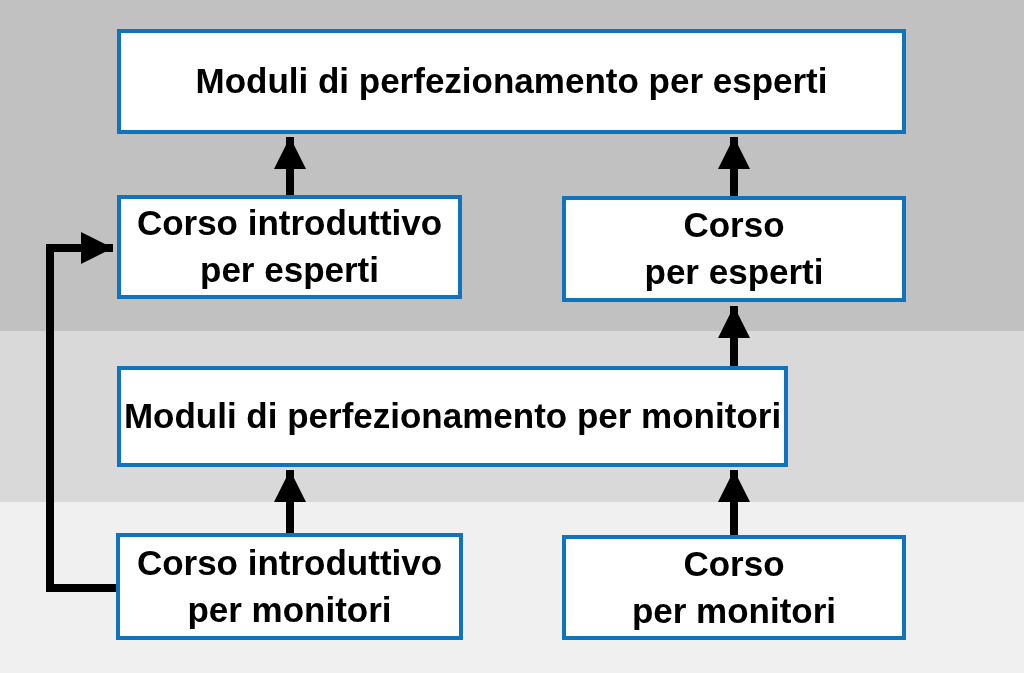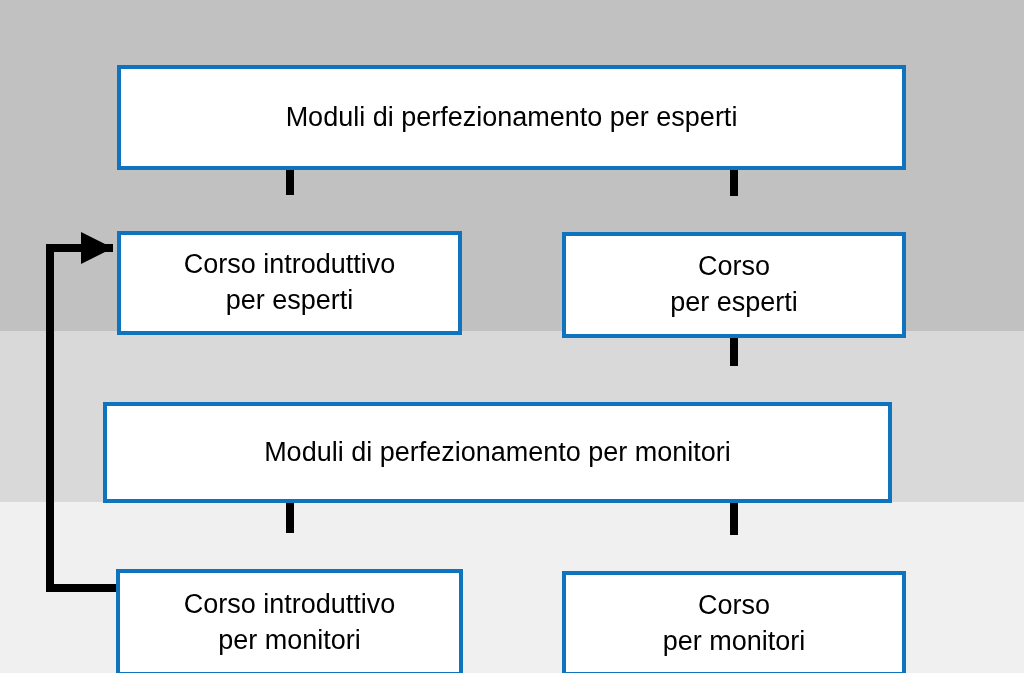--- a/index.html
+++ b/index.html
@@ -40,30 +40,29 @@
   .node {
     position: absolute;
     box-sizing: border-box;
     background: var(--box-fill, #ffffff);
     border: 4px solid var(--box-border, #1073bd);
     color: var(--text, #000000);
     display: flex;
     align-items: center;
     justify-content: center;
     text-align: center;
-    font-weight: 400;
-    font-size: 27px;
+    font-weight: 700;
+    font-size: 35px;
     line-height: 1.33;
     white-space: pre-line;
-    margin-top: 36px;
   }
   .node-1 { left: 117px; top: 29px;  width: 789px; height: 105px; }
   .node-2 { left: 117px; top: 195px; width: 345px; height: 104px; }
   .node-3 { left: 562px; top: 196px; width: 344px; height: 106px; }
-  .node-4 { left: 103px; top: 366px; width: 789px; height: 101px; text-align: right; }
+  .node-4 { left: 117px; top: 366px; width: 671px; height: 101px; text-align: right; }
   .node-5 { left: 116px; top: 533px; width: 347px; height: 107px; }
   .node-6 { left: 562px; top: 535px; width: 344px; height: 105px; }
 </style>
 </head>
 <body>
 
 <div class="stage">
 
   <div class="band band-top"></div>
   <div class="band band-middle"></div>

